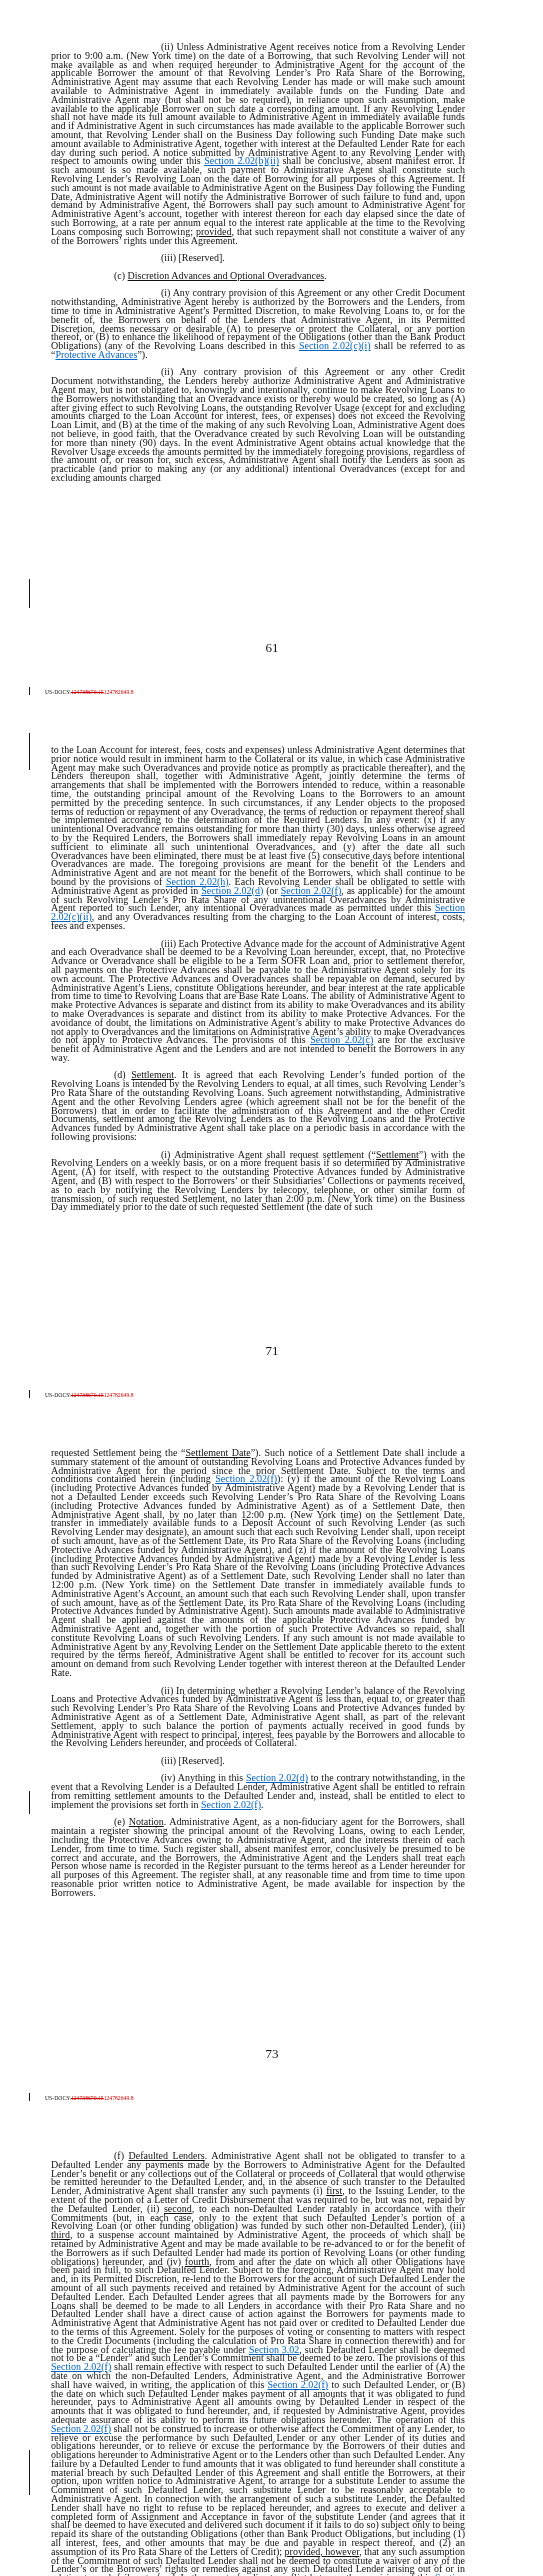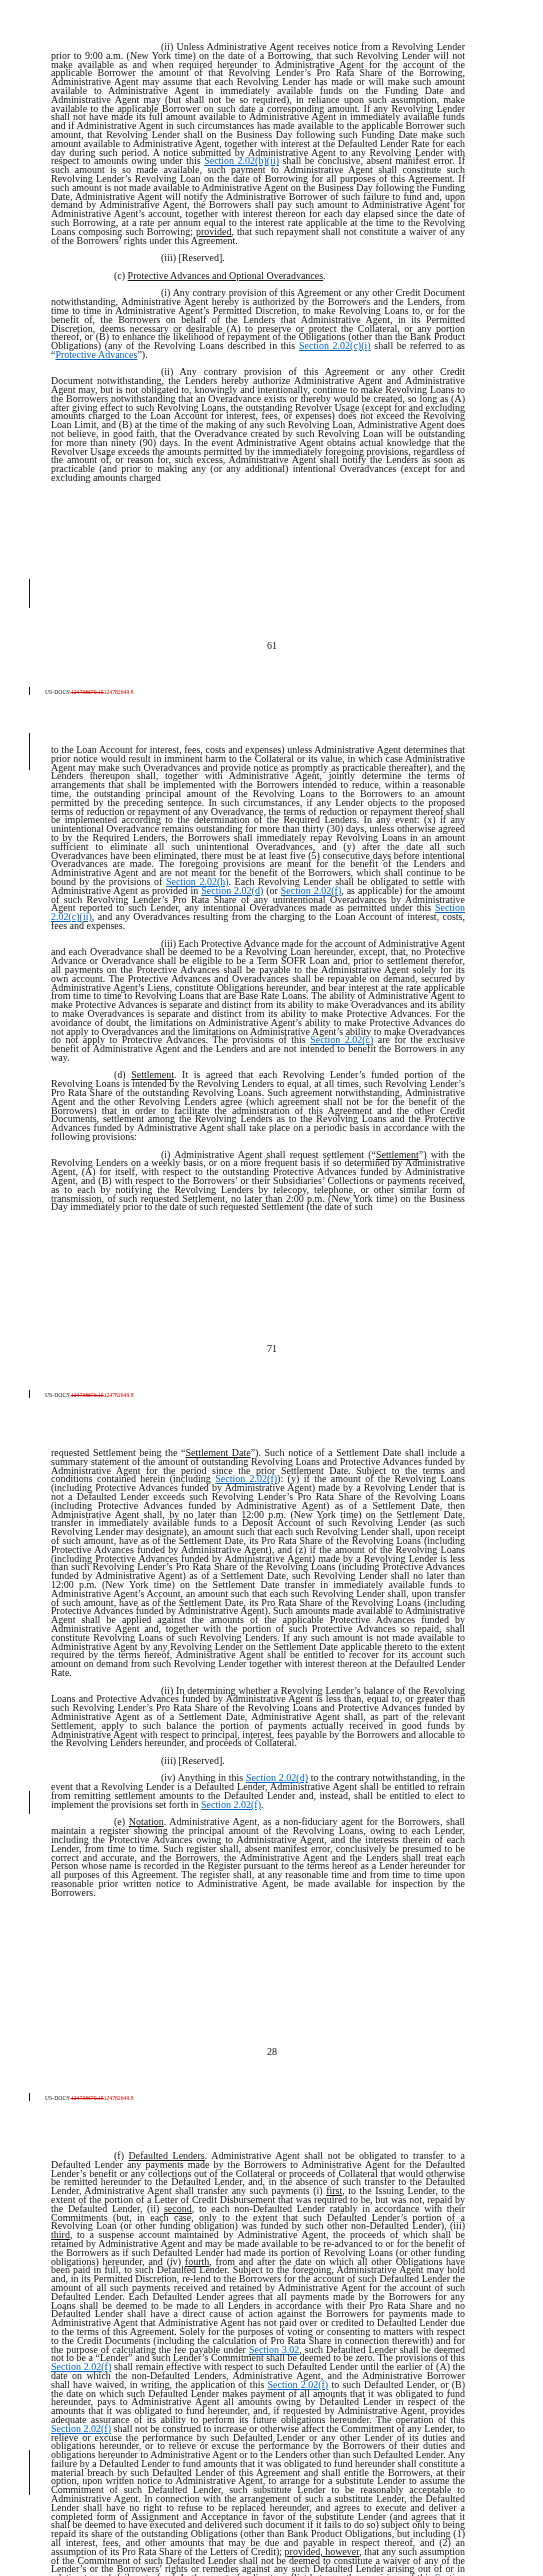--- a/index.html
+++ b/index.html
@@ -20,21 +20,21 @@
   }
   p.para { margin:0 0 8.8px 0; }
   p.para.l1 { text-indent:63px; }
   p.para.l2 { text-indent:110px; }
   p.para.cont { text-indent:0; }
   .run-link { color:#0563C1; text-decoration:underline; cursor:pointer; }
   .run-u { text-decoration:underline; }
   .page-number {
     position:absolute; top:640px; left:0; width:100%;
     text-align:center;
-    font-family:"Liberation Serif", serif; font-size:10px; color:#121212;
+    font-family:"Liberation Serif", serif; font-size:13px; color:#121212;
   }
   .footer {
     position:absolute; top:689px; left:45px;
     font-family:"Liberation Serif", serif; font-size:5.7px; color:#121212;
     white-space:nowrap;
   }
   .footer .run-del { color:#cc0000; text-decoration:line-through; }
   .footer .run-add { color:#cc0000; }
   .changebar {
     position:absolute; left:29px; width:1px;
@@ -42,21 +42,21 @@
   }
 </style>
 </head>
 <body>
 
 <main id="doc">
     <section class="page">
       <div class="page-body">
         <p class="para l2"><span>(ii) Unless Administrative Agent receives notice from a Revolving Lender prior to 9:00 a.m. (New York time) on the date of a Borrowing, that such Revolving Lender will not make available as and when required hereunder to Administrative Agent for the account of the applicable Borrower the amount of that Revolving Lender’s Pro Rata Share of the Borrowing, Administrative Agent may assume that each Revolving Lender has made or will make such amount available to Administrative Agent in immediately available funds on the Funding Date and Administrative Agent may (but shall not be so required), in reliance upon such assumption, make available to the applicable Borrower on such date a corresponding amount. If any Revolving Lender shall not have made its full amount available to Administrative Agent in immediately available funds and if Administrative Agent in such circumstances has made available to the applicable Borrower such amount, that Revolving Lender shall on the Business Day following such Funding Date make such amount available to Administrative Agent, together with interest at the Defaulted Lender Rate for each day during such period. A notice submitted by Administrative Agent to any Revolving Lender with respect to amounts owing under this </span><span class="run-link">Section 2.02(b)(ii)</span><span> shall be conclusive, absent manifest error. If such amount is so made available, such payment to Administrative Agent shall constitute such Revolving Lender’s Revolving Loan on the date of Borrowing for all purposes of this Agreement. If such amount is not made available to Administrative Agent on the Business Day following the Funding Date, Administrative Agent will notify the Administrative Borrower of such failure to fund and, upon demand by Administrative Agent, the Borrowers shall pay such amount to Administrative Agent for Administrative Agent’s account, together with interest thereon for each day elapsed since the date of such Borrowing, at a rate per annum equal to the interest rate applicable at the time to the Revolving Loans composing such Borrowing; </span><span class="run-u">provided</span><span>, that such repayment shall not constitute a waiver of any of the Borrowers’ rights under this Agreement.</span></p>
         <p class="para l2"><span>(iii) [Reserved].</span></p>
-        <p class="para l1"><span>(c) </span><span class="run-u">Protective Advances and Optional Overadvances</span><span>.</span></p>
+        <p class="para l1"><span>(c) </span><span class="run-u">Discretion Advances and Optional Overadvances</span><span>.</span></p>
         <p class="para l2"><span>(i) Any contrary provision of this Agreement or any other Credit Document notwithstanding, Administrative Agent hereby is authorized by the Borrowers and the Lenders, from time to time in Administrative Agent’s Permitted Discretion, to make Revolving Loans to, or for the benefit of, the Borrowers on behalf of the Lenders that Administrative Agent, in its Permitted Discretion, deems necessary or desirable (A) to preserve or protect the Collateral, or any portion thereof, or (B) to enhance the likelihood of repayment of the Obligations (other than the Bank Product Obligations) (any of the Revolving Loans described in this </span><span class="run-link">Section 2.02(c)(i)</span><span> shall be referred to as “</span><span class="run-link">Protective Advances</span><span>”).</span></p>
         <p class="para l2"><span>(ii) Any contrary provision of this Agreement or any other Credit Document notwithstanding, the Lenders hereby authorize Administrative Agent and Administrative Agent may, but is not obligated to, knowingly and intentionally, continue to make Revolving Loans to the Borrowers notwithstanding that an Overadvance exists or thereby would be created, so long as (A) after giving effect to such Revolving Loans, the outstanding Revolver Usage (except for and excluding amounts charged to the Loan Account for interest, fees, or expenses) does not exceed the Revolving Loan Limit, and (B) at the time of the making of any such Revolving Loan, Administrative Agent does not believe, in good faith, that the Overadvance created by such Revolving Loan will be outstanding for more than ninety (90) days. In the event Administrative Agent obtains actual knowledge that the Revolver Usage exceeds the amounts permitted by the immediately foregoing provisions, regardless of the amount of, or reason for, such excess, Administrative Agent shall notify the Lenders as soon as practicable (and prior to making any (or any additional) intentional Overadvances (except for and excluding amounts charged</span></p>
       </div>
       <div class="changebar" style="top: 579px; height: 29px;"></div>
       <div class="changebar" style="top: 687px; height: 8.2px;"></div>
       <div class="page-number">61</div>
       <div class="footer"><span>US-DOCS\</span><span class="run-del">124738670.15</span><span class="run-add">124782649.8</span></div>
     </section>
     <section class="page">
       <div class="page-body">
@@ -73,21 +73,21 @@
     <section class="page">
       <div class="page-body">
         <p class="para cont"><span>requested Settlement being the “</span><span class="run-u">Settlement Date</span><span>”). Such notice of a Settlement Date shall include a summary statement of the amount of outstanding Revolving Loans and Protective Advances funded by Administrative Agent for the period since the prior Settlement Date. Subject to the terms and conditions contained herein (including </span><span class="run-link">Section 2.02(f)</span><span>): (y) if the amount of the Revolving Loans (including Protective Advances funded by Administrative Agent) made by a Revolving Lender that is not a Defaulted Lender exceeds such Revolving Lender’s Pro Rata Share of the Revolving Loans (including Protective Advances funded by Administrative Agent) as of a Settlement Date, then Administrative Agent shall, by no later than 12:00 p.m. (New York time) on the Settlement Date, transfer in immediately available funds to a Deposit Account of such Revolving Lender (as such Revolving Lender may designate), an amount such that each such Revolving Lender shall, upon receipt of such amount, have as of the Settlement Date, its Pro Rata Share of the Revolving Loans (including Protective Advances funded by Administrative Agent), and (z) if the amount of the Revolving Loans (including Protective Advances funded by Administrative Agent) made by a Revolving Lender is less than such Revolving Lender’s Pro Rata Share of the Revolving Loans (including Protective Advances funded by Administrative Agent) as of a Settlement Date, such Revolving Lender shall no later than 12:00 p.m. (New York time) on the Settlement Date transfer in immediately available funds to Administrative Agent’s Account, an amount such that each such Revolving Lender shall, upon transfer of such amount, have as of the Settlement Date, its Pro Rata Share of the Revolving Loans (including Protective Advances funded by Administrative Agent). Such amounts made available to Administrative Agent shall be applied against the amounts of the applicable Protective Advances funded by Administrative Agent and, together with the portion of such Protective Advances so repaid, shall constitute Revolving Loans of such Revolving Lenders. If any such amount is not made available to Administrative Agent by any Revolving Lender on the Settlement Date applicable thereto to the extent required by the terms hereof, Administrative Agent shall be entitled to recover for its account such amount on demand from such Revolving Lender together with interest thereon at the Defaulted Lender Rate.</span></p>
         <p class="para l2"><span>(ii) In determining whether a Revolving Lender’s balance of the Revolving Loans and Protective Advances funded by Administrative Agent is less than, equal to, or greater than such Revolving Lender’s Pro Rata Share of the Revolving Loans and Protective Advances funded by Administrative Agent as of a Settlement Date, Administrative Agent shall, as part of the relevant Settlement, apply to such balance the portion of payments actually received in good funds by Administrative Agent with respect to principal, interest, fees payable by the Borrowers and allocable to the Revolving Lenders hereunder, and proceeds of Collateral.</span></p>
         <p class="para l2"><span>(iii) [Reserved].</span></p>
         <p class="para l2"><span>(iv) Anything in this </span><span class="run-link">Section 2.02(d)</span><span> to the contrary notwithstanding, in the event that a Revolving Lender is a Defaulted Lender, Administrative Agent shall be entitled to refrain from remitting settlement amounts to the Defaulted Lender and, instead, shall be entitled to elect to implement the provisions set forth in </span><span class="run-link">Section 2.02(f)</span><span>.</span></p>
         <p class="para l1"><span>(e) </span><span class="run-u">Notation</span><span>. Administrative Agent, as a non-fiduciary agent for the Borrowers, shall maintain a register showing the principal amount of the Revolving Loans, owing to each Lender, including the Protective Advances owing to Administrative Agent, and the interests therein of each Lender, from time to time. Such register shall, absent manifest error, conclusively be presumed to be correct and accurate, and the Borrowers, the Administrative Agent and the Lenders shall treat each Person whose name is recorded in the Register pursuant to the terms hereof as a Lender hereunder for all purposes of this Agreement. The register shall, at any reasonable time and from time to time upon reasonable prior written notice to Administrative Agent, be made available for inspection by the Borrowers.</span></p>
       </div>
       <div class="changebar" style="top: 385px; height: 23px;"></div>
       <div class="changebar" style="top: 687px; height: 8.2px;"></div>
-      <div class="page-number">28</div>
+      <div class="page-number">73</div>
       <div class="footer"><span>US-DOCS\</span><span class="run-del">124738670.15</span><span class="run-add">124782649.8</span></div>
     </section>
     <section class="page">
       <div class="page-body">
         <p class="para l1"><span>(f) </span><span class="run-u">Defaulted Lenders</span><span>. Administrative Agent shall not be obligated to transfer to a Defaulted Lender any payments made by the Borrowers to Administrative Agent for the Defaulted Lender’s benefit or any collections out of the Collateral or proceeds of Collateral that would otherwise be remitted hereunder to the Defaulted Lender, and, in the absence of such transfer to the Defaulted Lender, Administrative Agent shall transfer any such payments (i) </span><span class="run-u">first</span><span>, to the Issuing Lender, to the extent of the portion of a Letter of Credit Disbursement that was required to be, but was not, repaid by the Defaulted Lender, (ii) </span><span class="run-u">second</span><span>, to each non-Defaulted Lender ratably in accordance with their Commitments (but, in each case, only to the extent that such Defaulted Lender’s portion of a Revolving Loan (or other funding obligation) was funded by such other non-Defaulted Lender), (iii) </span><span class="run-u">third</span><span>, to a suspense account maintained by Administrative Agent, the proceeds of which shall be retained by Administrative Agent and may be made available to be re-advanced to or for the benefit of the Borrowers as if such Defaulted Lender had made its portion of Revolving Loans (or other funding obligations) hereunder, and (iv) </span><span class="run-u">fourth</span><span>, from and after the date on which all other Obligations have been paid in full, to such Defaulted Lender. Subject to the foregoing, Administrative Agent may hold and, in its Permitted Discretion, re-lend to the Borrowers for the account of such Defaulted Lender the amount of all such payments received and retained by Administrative Agent for the account of such Defaulted Lender. Each Defaulted Lender agrees that all payments made by the Borrowers for any Loans shall be deemed to be made to all Lenders in accordance with their Pro Rata Share and no Defaulted Lender shall have a direct cause of action against the Borrowers for payments made to Administrative Agent that Administrative Agent has not paid over or credited to Defaulted Lender due to the terms of this Agreement. Solely for the purposes of voting or consenting to matters with respect to the Credit Documents (including the calculation of Pro Rata Share in connection therewith) and for the purpose of calculating the fee payable under </span><span class="run-link">Section 3.02</span><span>, such Defaulted Lender shall be deemed not to be a “Lender” and such Lender’s Commitment shall be deemed to be zero. The provisions of this </span><span class="run-link">Section 2.02(f)</span><span> shall remain effective with respect to such Defaulted Lender until the earlier of (A) the date on which the non-Defaulted Lenders, Administrative Agent, and the Administrative Borrower shall have waived, in writing, the application of this </span><span class="run-link">Section 2.02(f)</span><span> to such Defaulted Lender, or (B) the date on which such Defaulted Lender makes payment of all amounts that it was obligated to fund hereunder, pays to Administrative Agent all amounts owing by Defaulted Lender in respect of the amounts that it was obligated to fund hereunder, and, if requested by Administrative Agent, provides adequate assurance of its ability to perform its future obligations hereunder. The operation of this </span><span class="run-link">Section 2.02(f)</span><span> shall not be construed to increase or otherwise affect the Commitment of any Lender, to relieve or excuse the performance by such Defaulted Lender or any other Lender of its duties and obligations hereunder, or to relieve or excuse the performance by the Borrowers of their duties and obligations hereunder to Administrative Agent or to the Lenders other than such Defaulted Lender. Any failure by a Defaulted Lender to fund amounts that it was obligated to fund hereunder shall constitute a material breach by such Defaulted Lender of this Agreement and shall entitle the Borrowers, at their option, upon written notice to Administrative Agent, to arrange for a substitute Lender to assume the Commitment of such Defaulted Lender, such substitute Lender to be reasonably acceptable to Administrative Agent. In connection with the arrangement of such a substitute Lender, the Defaulted Lender shall have no right to refuse to be replaced hereunder, and agrees to execute and deliver a completed form of Assignment and Acceptance in favor of the substitute Lender (and agrees that it shall be deemed to have executed and delivered such document if it fails to do so) subject only to being repaid its share of the outstanding Obligations (other than Bank Product Obligations, but including (1) all interest, fees, and other amounts that may be due and payable in respect thereof, and (2) an assumption of its Pro Rata Share of the Letters of Credit); </span><span class="run-u">provided, however</span><span>, that any such assumption of the Commitment of such Defaulted Lender shall not be deemed to constitute a waiver of any of the Lender’s or the Borrowers’ rights or remedies against any such Defaulted Lender arising out of or in relation to such failure to fund. In the event of a direct conflict between the provisions of this </span><span class="run-link">Section 2.02(f)</span><span> and any other provision contained in this Agreement or any other Credit Document, it is the intention of the parties hereto that such provisions be read together and construed, to the fullest extent</span></p>
       </div>
       <div class="changebar" style="top: 341px; height: 45px;"></div>
     </section>
   </main>
 

